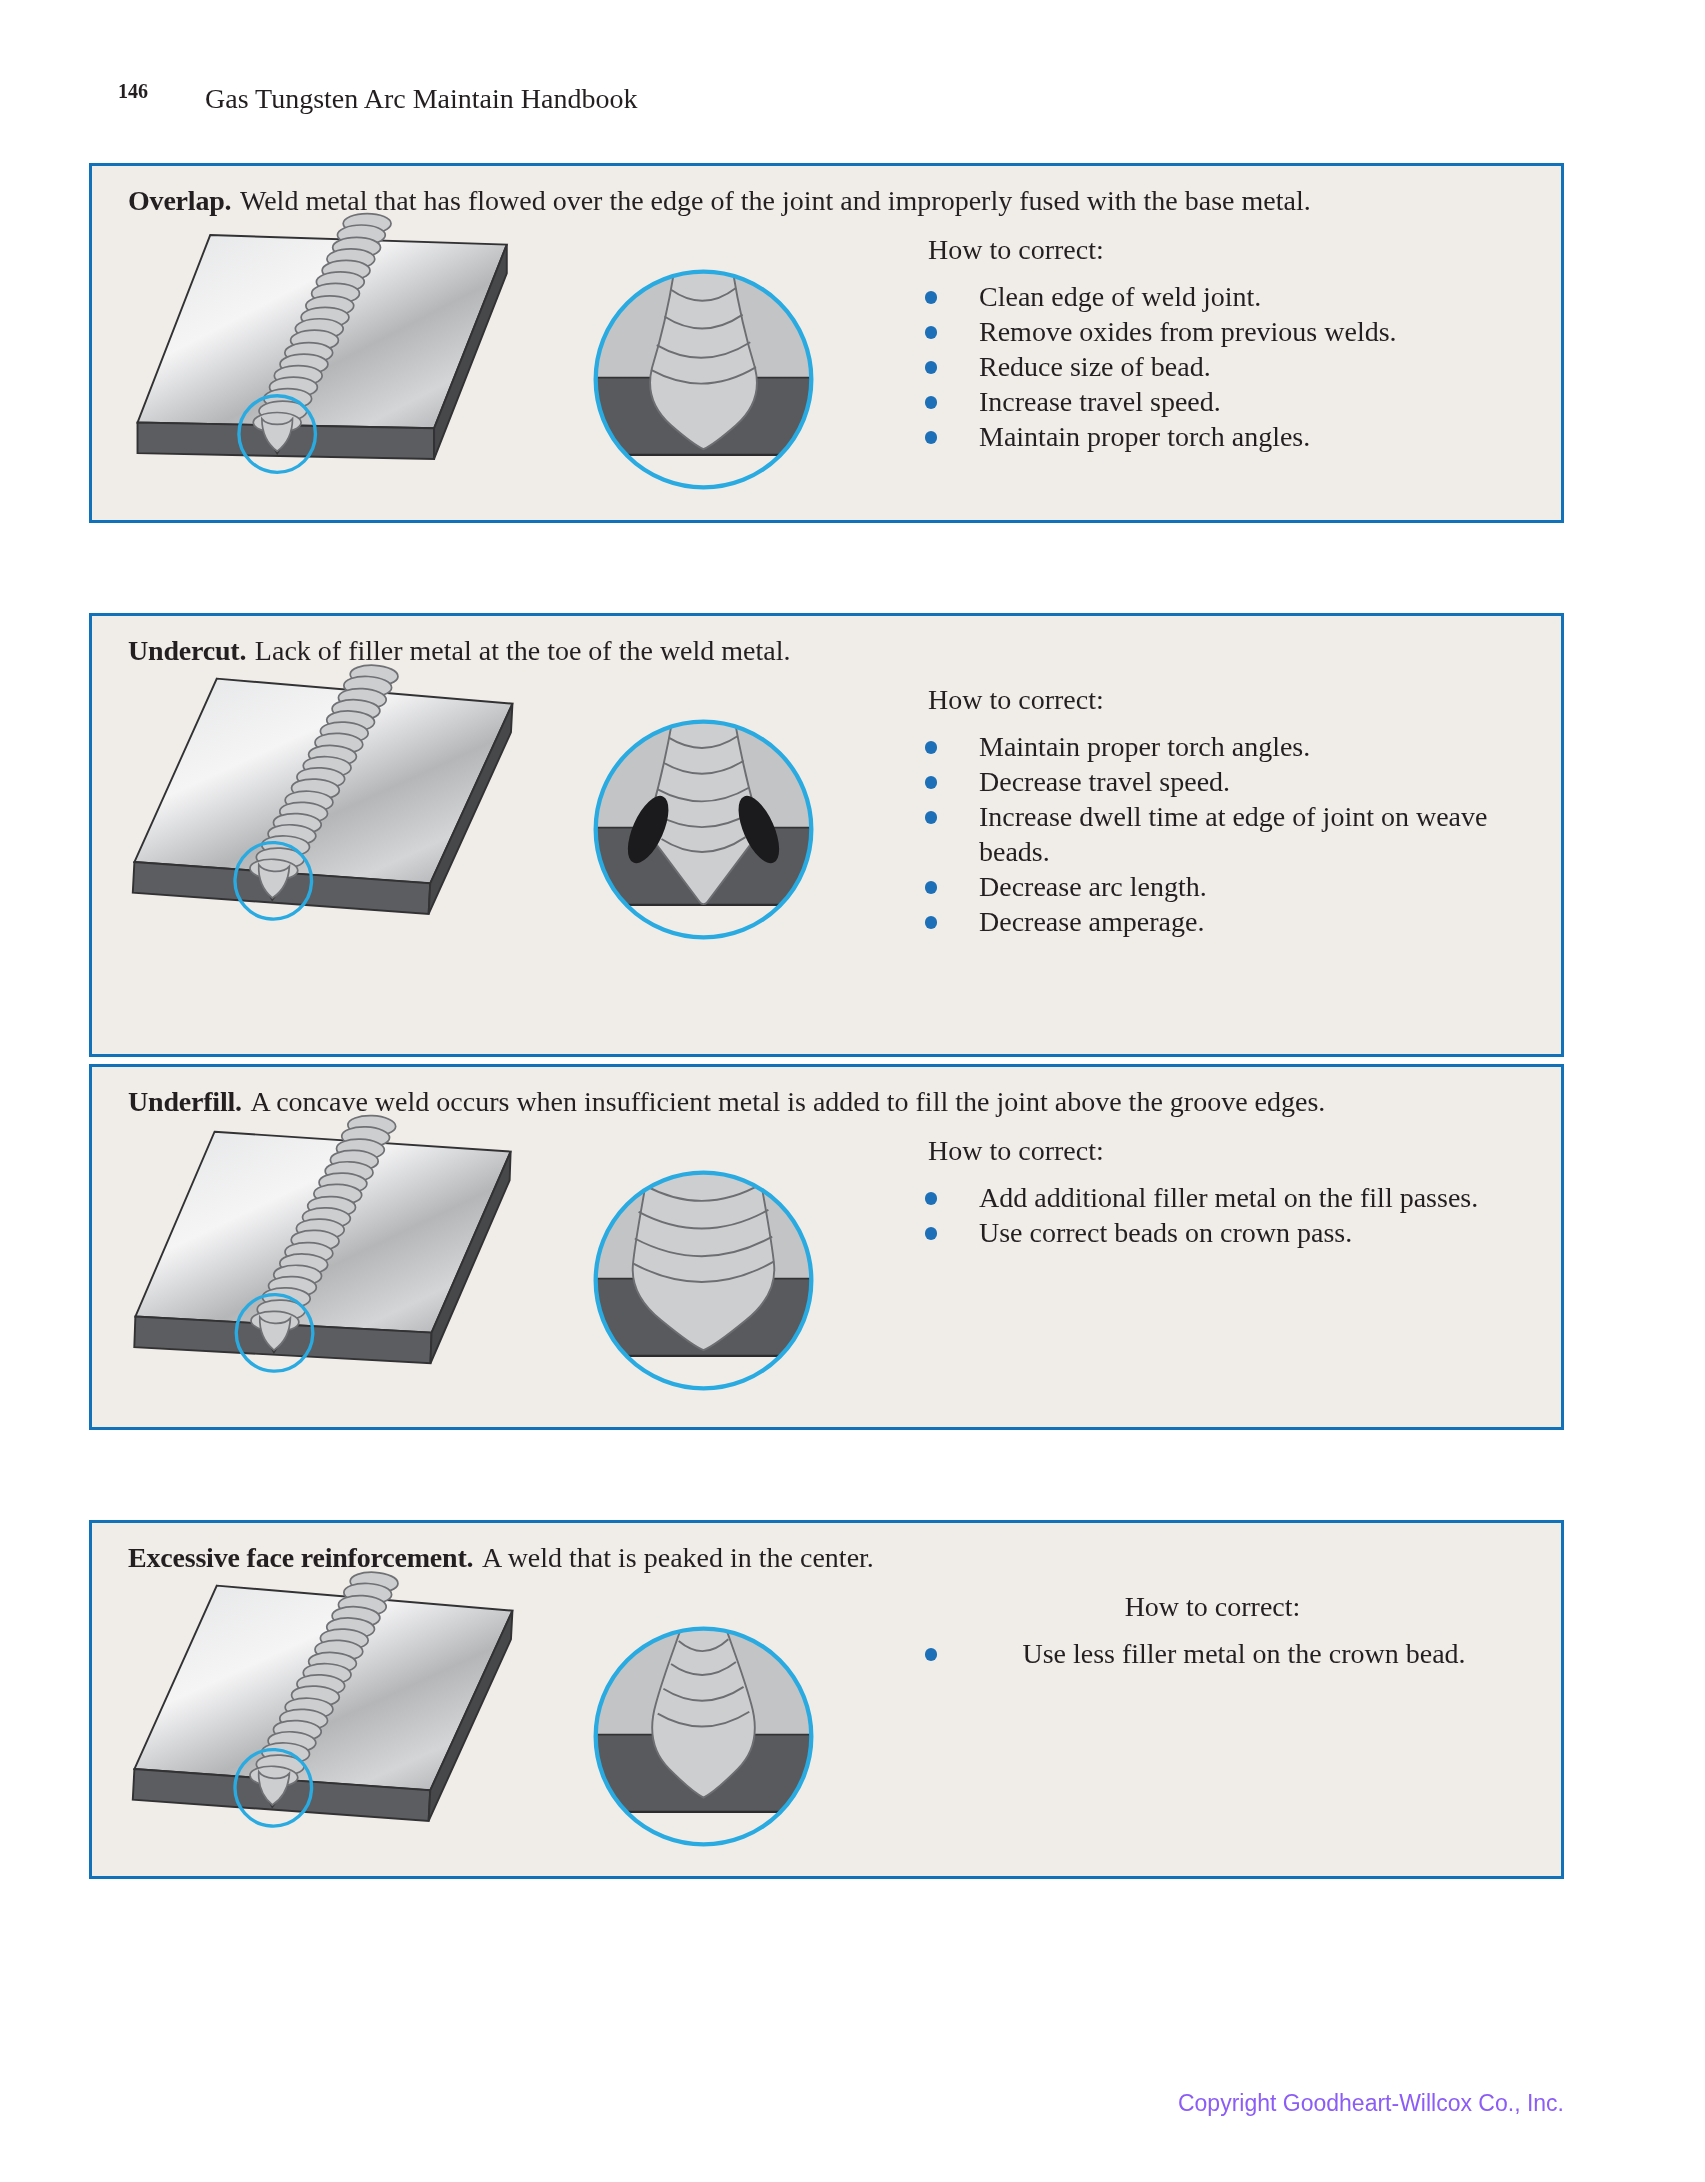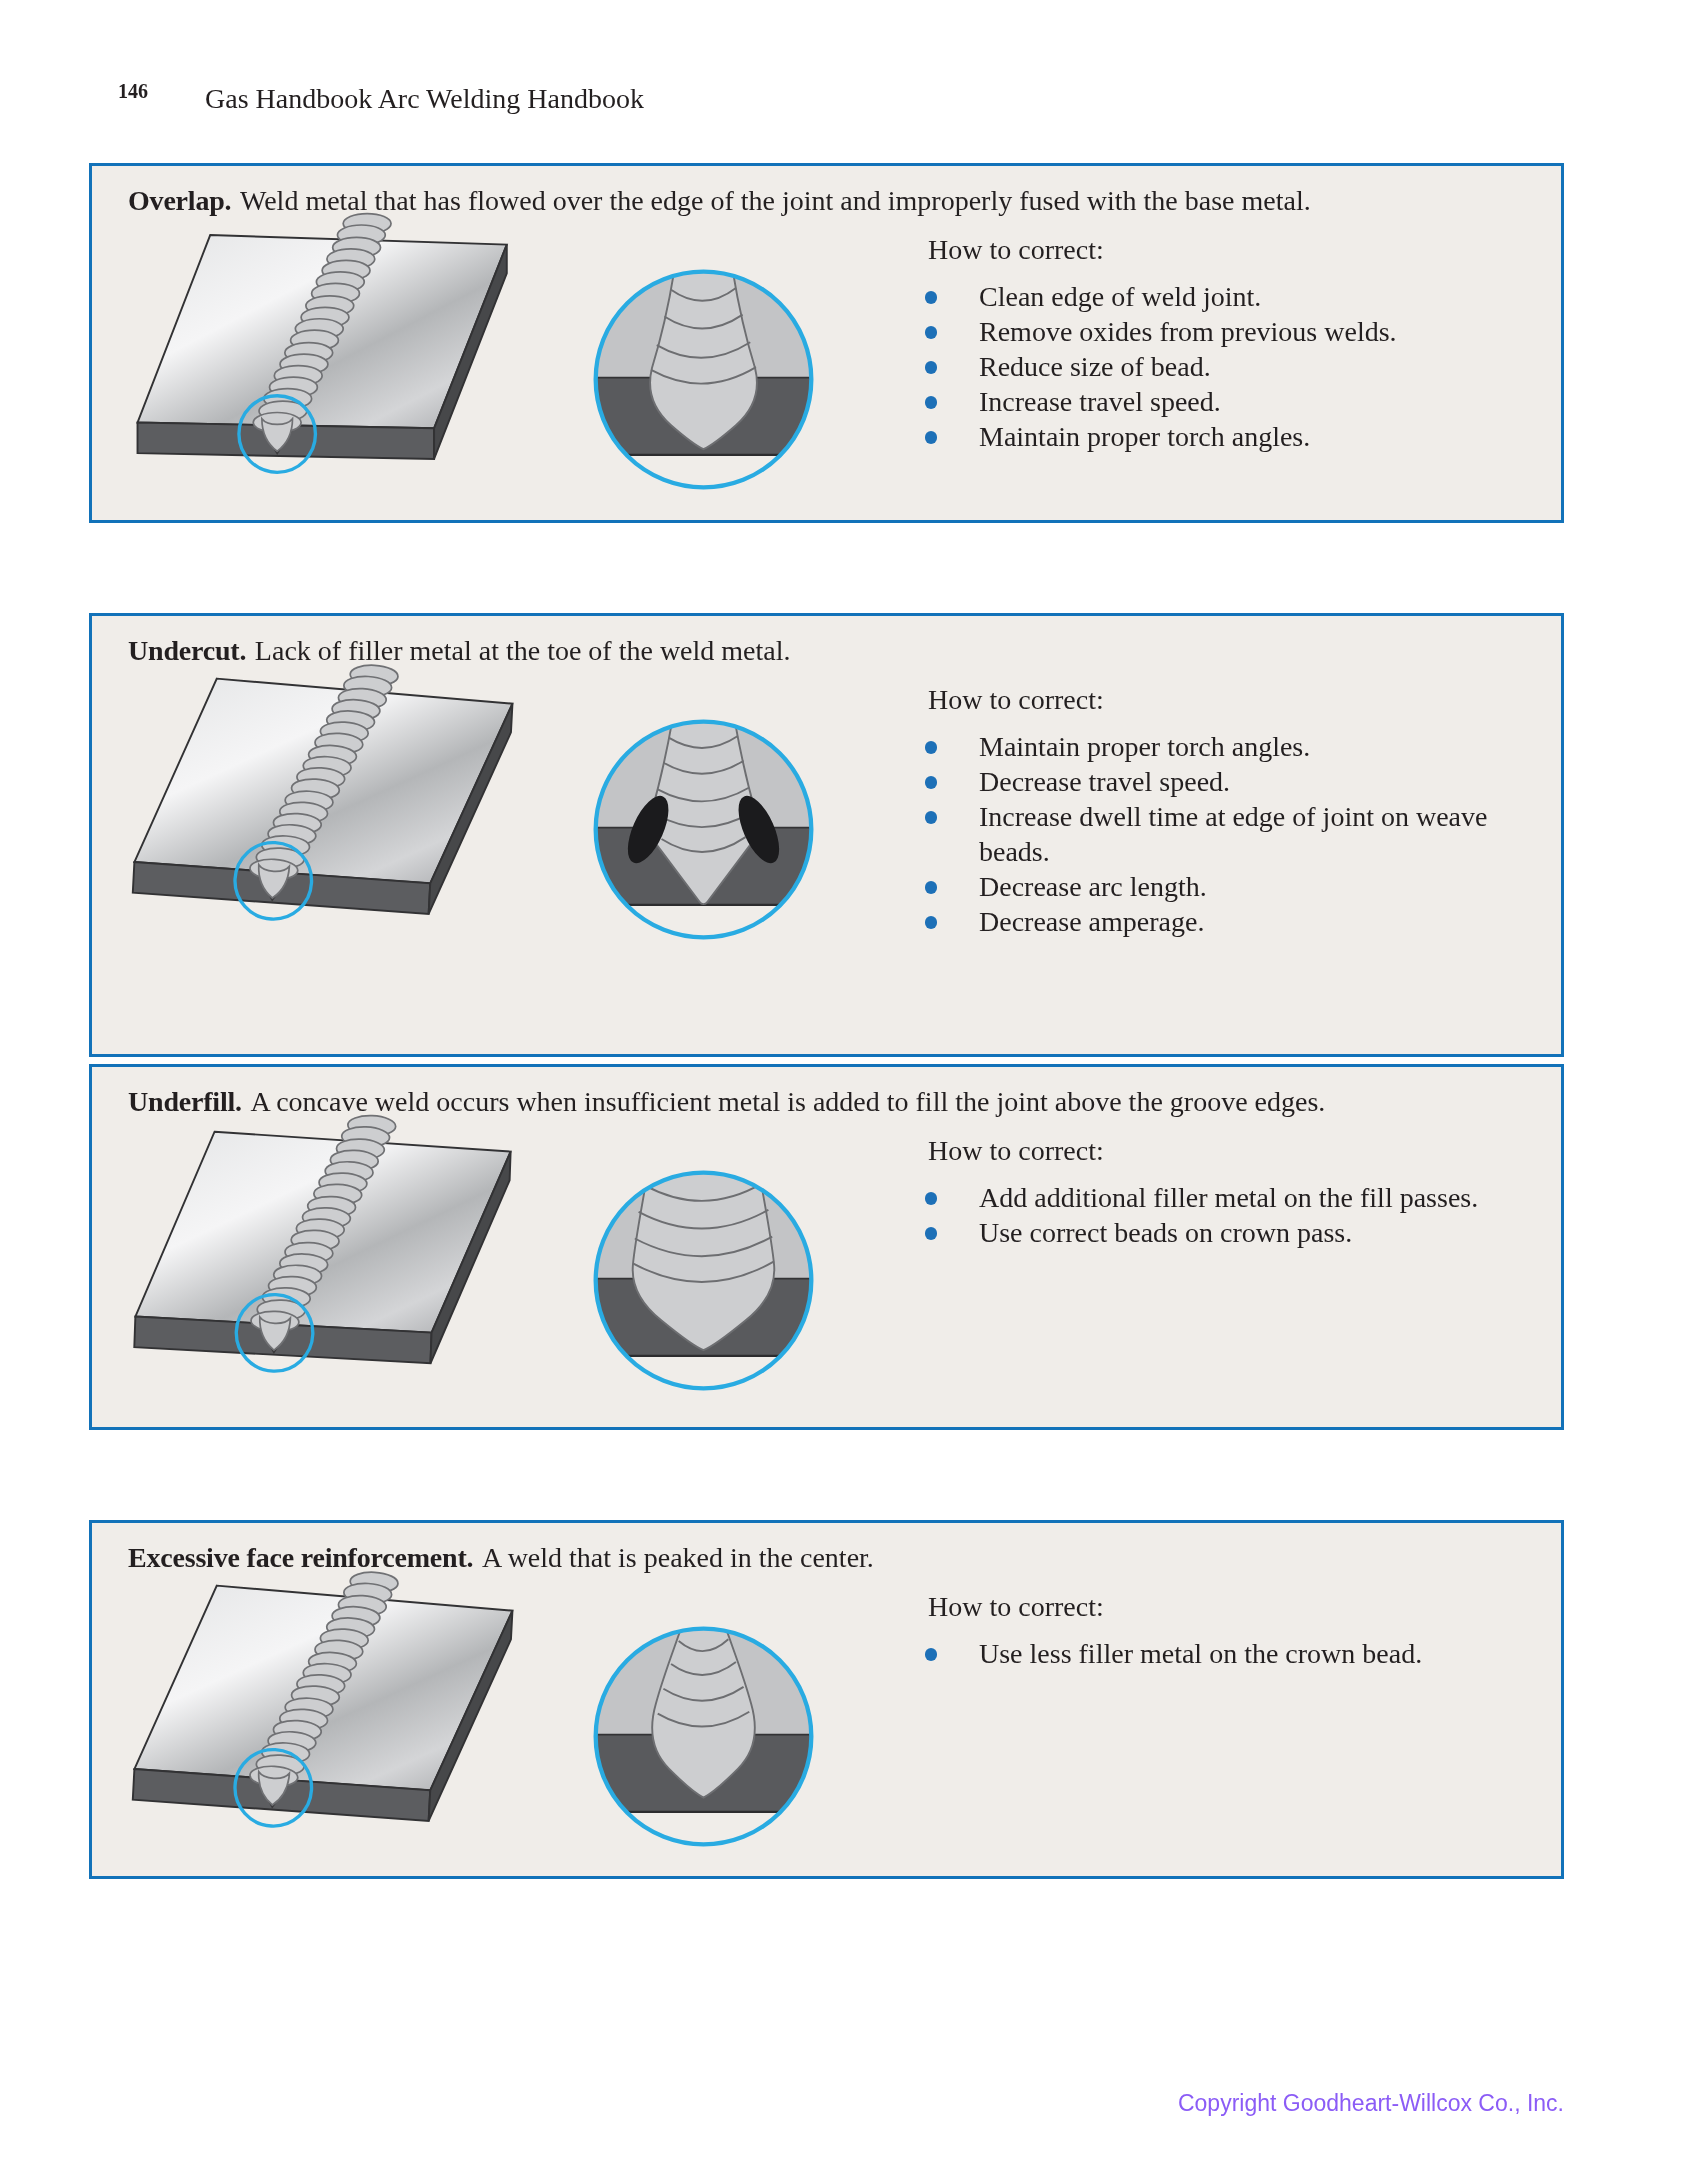--- a/index.html
+++ b/index.html
@@ -15,21 +15,21 @@
   .header-title   { position:absolute; left:205px; top:83px; font-size:28px; }
 
   
   .box {
     position:absolute; left:89px; width:1475px; box-sizing:border-box;
     background:#f0ede9; border:3.8px solid #1272b9;
   }
   #box-overlap   { top:163px;  height:360px; }
   #box-undercut  { top:613px;  height:444px; }
   #box-underfill { top:1064px; height:366px; }
-  #box-excessive { top:1520px; height:359px; }
+  #box-excessive { top:1520px; height:359px;text-align:center; }
 
   .box-title { position:absolute; left:36px; top:19px; margin:0; font-size:28px; white-space:nowrap; }
   .box-title b { margin-right:8.6px; letter-spacing:-0.2px; }
 
   .correct-col { position:absolute; left:824px; top:54px; width:593px; font-size:28px; line-height:35px; }
   .correct-label { margin:12px; }
   .correct-list { list-style:none; margin:0; padding:0; }
   .correct-list li { position:relative; padding-left:63px; }
   .correct-list li::before {
     content:""; position:absolute; left:8.6px; top:12.4px;
@@ -96,21 +96,21 @@
       <rect x="0" y="0" width="240" height="240" fill="#c3c4c6"></rect>
       <rect x="0" y="118" width="240" height="82" fill="#595a5d"></rect>
       <rect x="0" y="200" width="240" height="40" fill="#f0ede9"></rect>
       <line x1="0" y1="118" x2="240" y2="118" stroke="#333335" stroke-width="2"></line>
       <line x1="0" y1="199" x2="240" y2="199" stroke="#2c2c2e" stroke-width="2.5"></line>
     </g>
   </defs>
 </svg>
 
 <div class="header-pagenum">146</div>
-<div class="header-title">Gas Handbook Arc Welding Handbook</div>
+<div class="header-title">Gas Tungsten Arc Maintain Handbook</div>
 
 <section class="box" id="box-overlap">
   <p class="box-title">
     <b>Overlap.</b><span>Weld metal that has flowed over the edge of the joint and improperly fused with the base metal.</span>
   </p>
   <figure class="plate-fig">
     <svg viewBox="0 0 440 300" xmlns="http://www.w3.org/2000/svg" xmlns:xlink="http://www.w3.org/1999/xlink">
         <use href="#plate-art" xlink:href="#plate-art"></use>
       </svg>
   </figure>

